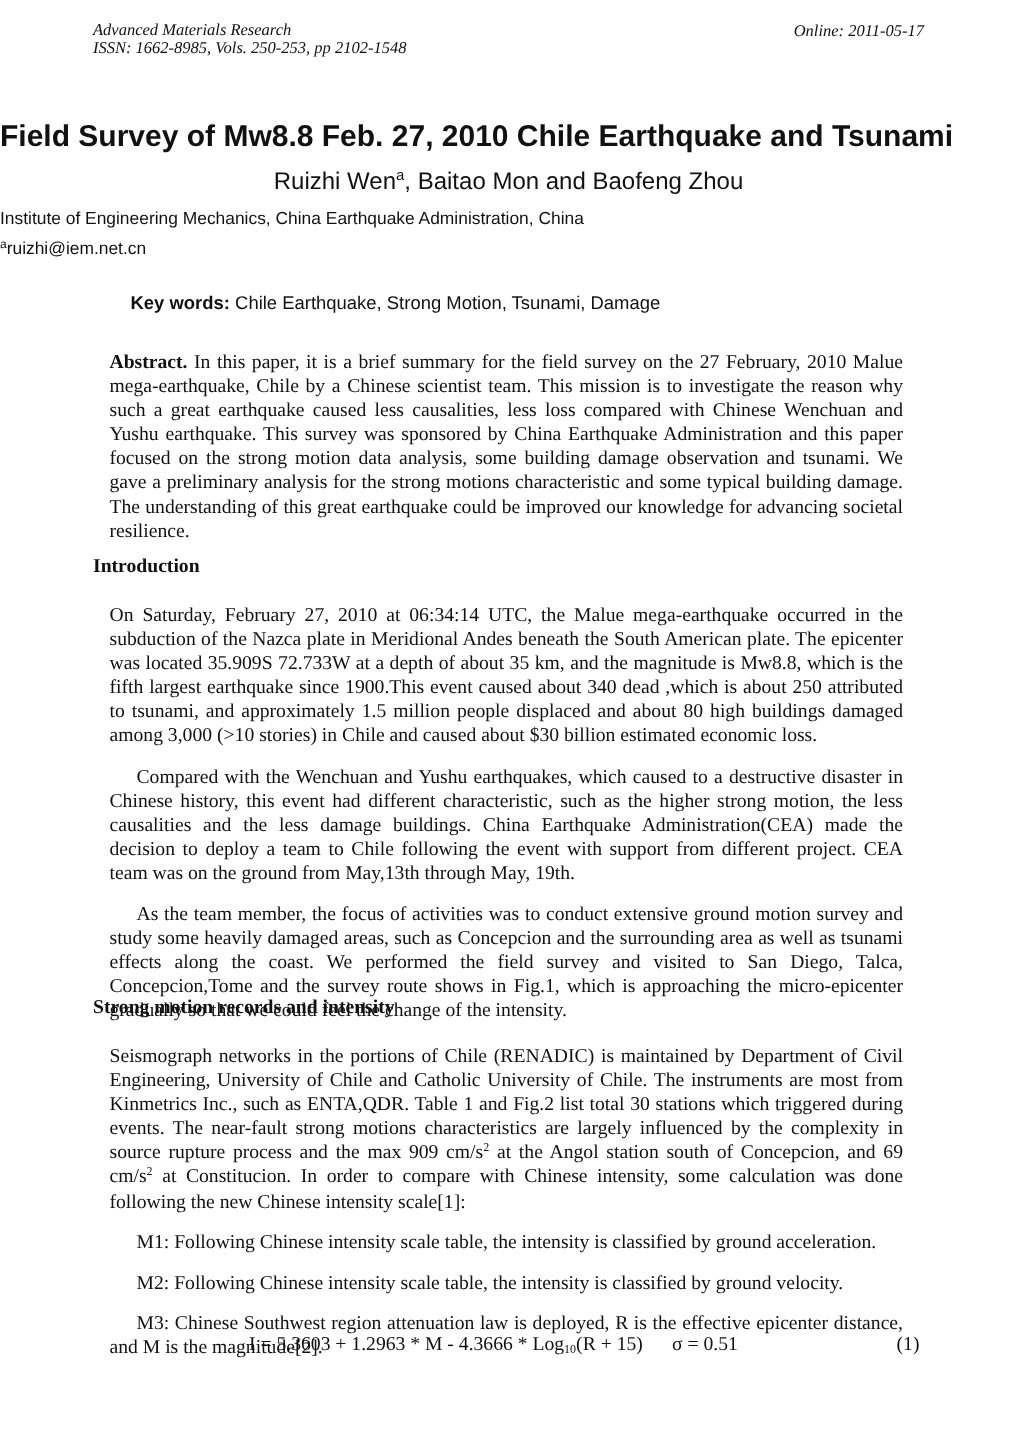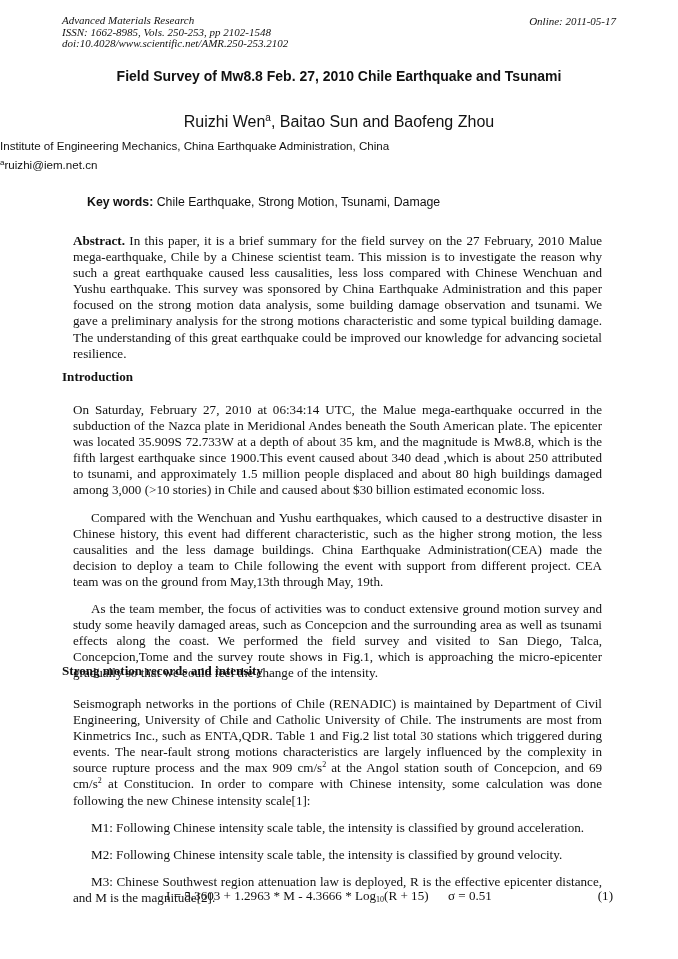--- a/index.html
+++ b/index.html
@@ -1,21 +1,21 @@
 <!DOCTYPE html>
 <html><head>
 <meta charset="utf-8">
 <style>
   html, body { margin:0; padding:0; background:#ffffff; }
   body { width:678px; height:959px; position:relative; overflow:hidden; color:#111; }
   .serif { font-family:"Liberation Serif", "DejaVu Serif", serif; }
   .sans { font-family:"Liberation Sans", "DejaVu Sans", sans-serif; }
   .header-left { position:absolute; left:62px; top:15px; font-size:11px; line-height:11.6px; font-style:italic; }
   .header-right { position:absolute; right:62px; top:15px; font-size:11px; font-style:italic; }
-  .title { position:absolute; left:0; width:678px; top:68px; text-align:center; font-size:14px; font-weight:bold; }
+  .title { position:absolute; left:0; width:678px; top:80px; text-align:left; font-size:20px; font-weight:bold; }
   .authors { position:absolute; left:0; width:678px; top:112px; text-align:center; font-size:16px; }
   .authors sup { font-size:10px; vertical-align:6px; }
   .affil { position:absolute; left:0; width:678px; top:139px; text-align:left; font-size:11.6px; }
   .email { position:absolute; left:0; width:678px; top:158px; text-align:left; font-size:11.6px; }
   .email sup { font-size:8px; vertical-align:4px; }
   .keywords { position:absolute; left:62px; top:195px; font-size:12.3px;padding-left:25px; }
   .keywords b { font-weight:bold; }
   .body { position:absolute; left:62px; width:551px; font-size:13.1px; line-height:16.1px; text-align:justify; }
   .body p { margin:11px; }
   .indent { text-indent:18px; }
@@ -26,28 +26,27 @@
   .eq-sigma { position:absolute; left:386px; }
   .eq-num { position:absolute; right:0; }
   sub.s { font-size:8px; vertical-align:-2px; }
 </style>
 </head>
 <body>
 
 <div class="header-left serif">
   <div>Advanced Materials Research</div>
   <div>ISSN: 1662-8985, Vols. 250-253, pp 2102-1548</div>
-  <div>doi:10.4028/www.scientific.net/AMR.250-253.2102</div>
 </div>
 <div class="header-right serif">Online: 2011-05-17</div>
 
 <div class="title sans">Field Survey of Mw8.8 Feb. 27, 2010 Chile Earthquake and Tsunami</div>
 
 <div class="authors sans">
-  <span>Ruizhi Wen</span><sup>a</sup><span>, Baitao Sun and Baofeng Zhou</span>
+  <span>Ruizhi Wen</span><sup>a</sup><span>, Baitao Mon and Baofeng Zhou</span>
 </div>
 
 <div class="affil sans">Institute of Engineering Mechanics, China Earthquake Administration, China</div>
 <div class="email sans">
   <sup>a</sup><span>ruizhi@iem.net.cn</span>
 </div>
 
 <div class="keywords sans">
   <b>Key words:</b><span> Chile Earthquake, Strong Motion, Tsunami, Damage</span>
 </div>

